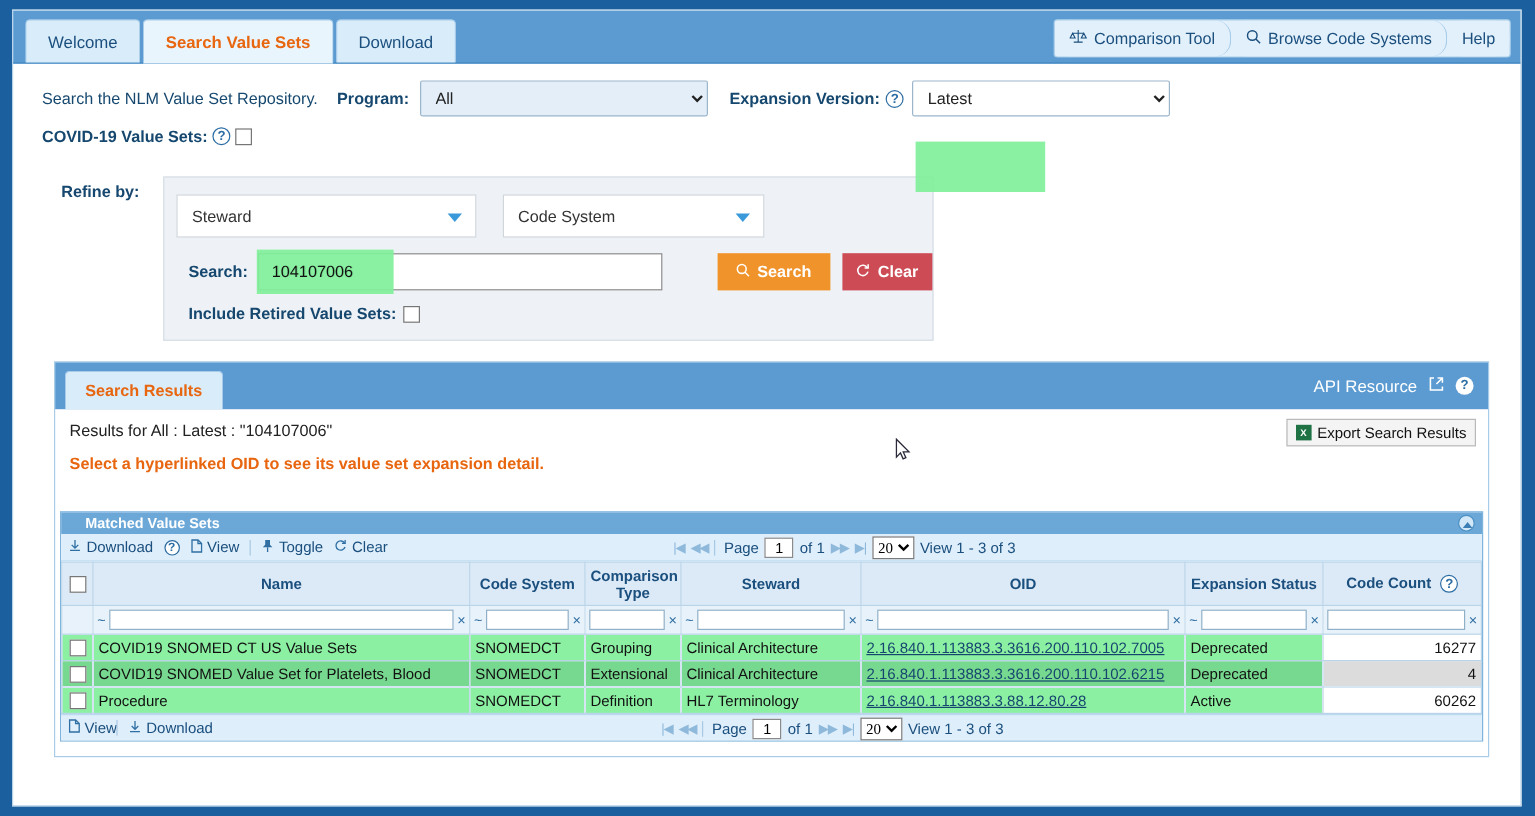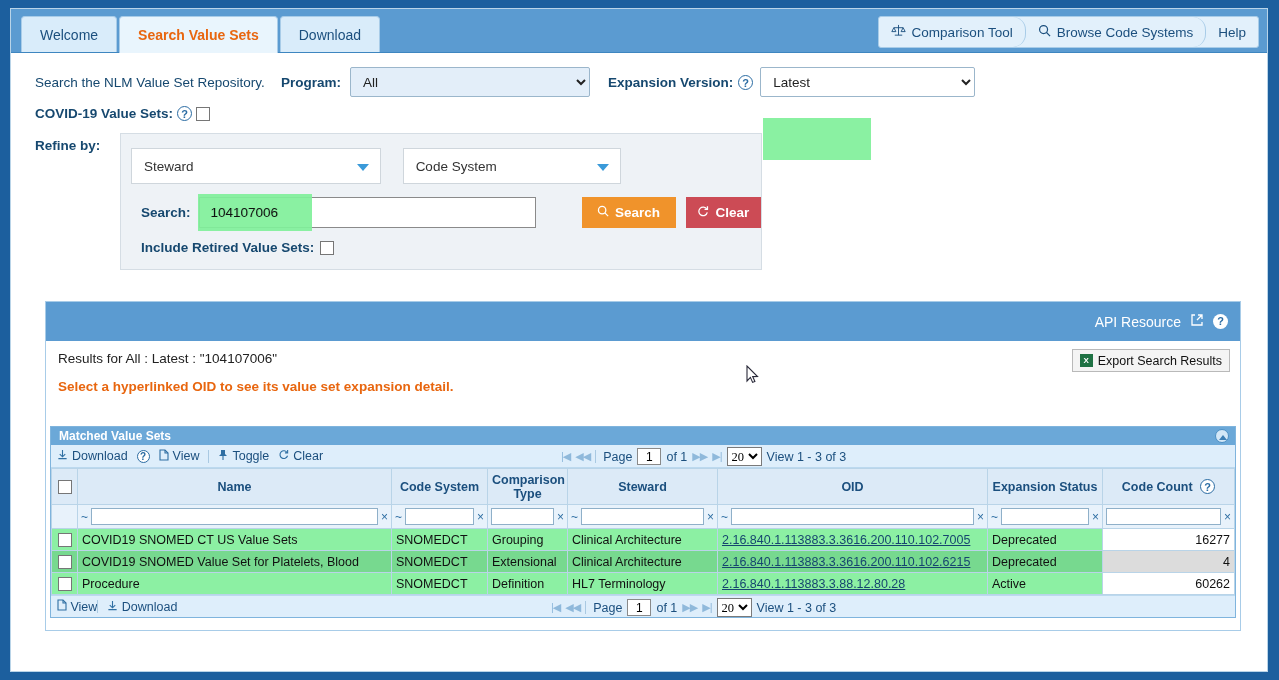--- a/index.html
+++ b/index.html
@@ -83,21 +83,21 @@
     display:inline-block; width:15px; height:15px; line-height:14px;
     border:1.4px solid #2b6ca3; border-radius:50%;
     text-align:center; font-size:11px; font-weight:bold; color:#2b6ca3;
     background:#fff;
   }
   .cbox {
     width:14px; height:14px; border:1px solid #767676; background:#fff;
     display:inline-block; vertical-align:middle;
   }
 
-  .refineRow { display:flex; margin-top:12px; padding-left:24px; }
+  .refineRow { display:flex; margin-top:26px; padding-left:40px; }
   .refineLbl { color:#16486f; font-weight:bold; font-size:13.5px; padding-top:5px; width:85px;}
   .refineBox {
     width:642px; background:#eef2f6; border:1px solid #d5dde4;
     padding:14px 0 14px 0;
   }
   .dd {
     display:inline-block; width:250px; height:36px;
     background:#fff; border:1px solid #cfd6dc;
     line-height:36px; padding-left:12px; font-size:13.5px; color:#333;
     position:relative; margin-left:10px; vertical-align:top;
@@ -161,21 +161,21 @@
     display:flex; align-items:center; gap:5px; padding:0 7px;
     font-size:12.5px; color:#111; cursor:pointer;
   }
   .xlicon{width:13px;height:13px;background:#1f7244;color:#fff;font-size:8px;
     display:inline-flex;align-items:center;justify-content:center;font-weight:bold;}
 
   
   .grid { position:absolute; left:4px; top:124px; width:1186px; border:1px solid #7fb4dd; }
   .gridhdr {
     height:18px; background:#6ba8d8; color:#fff; font-weight:bold;
-    font-size:12px; padding-left:8px; line-height:18px; position:relative;
+    font-size:12px; padding-left:20px; line-height:18px; position:relative;
   }
   .collapse {
     position:absolute; right:6px; top:2px; width:14px; height:14px;
     border-radius:50%; background:#d2e7f7; border:1px solid #4b8fc4;
   }
   .collapse::after{
     content:''; position:absolute; left:3px; top:5px;
     width:0;height:0;border-left:4px solid transparent;border-right:4px solid transparent;
     border-bottom:5px solid #3d7fb5;
   }
@@ -323,20 +323,23 @@
         <div class="retrow">
           <span class="lbl b">Include Retired Value Sets:</span>
           <span class="cbox"></span>
         </div>
       </div>
     </div>
   </div>
 
   <div class="resultsWrap">
     <div class="rtabbar">
+      <div class="rtab">
+        <span>Search Results</span>
+      </div>
       <div class="apires">
         <span>API Resource</span>
         <span>
           <svg width="14" height="14" viewBox="0 0 14 14">
               <path d="M5 2H2v10h10V9" stroke="#fff" fill="none" stroke-width="1.3"></path>
               <path d="M8 2h4v4M12 2L7 7" stroke="#fff" fill="none" stroke-width="1.3"></path>
             </svg>
         </span>
         <span class="circleq">?</span>
       </div>

